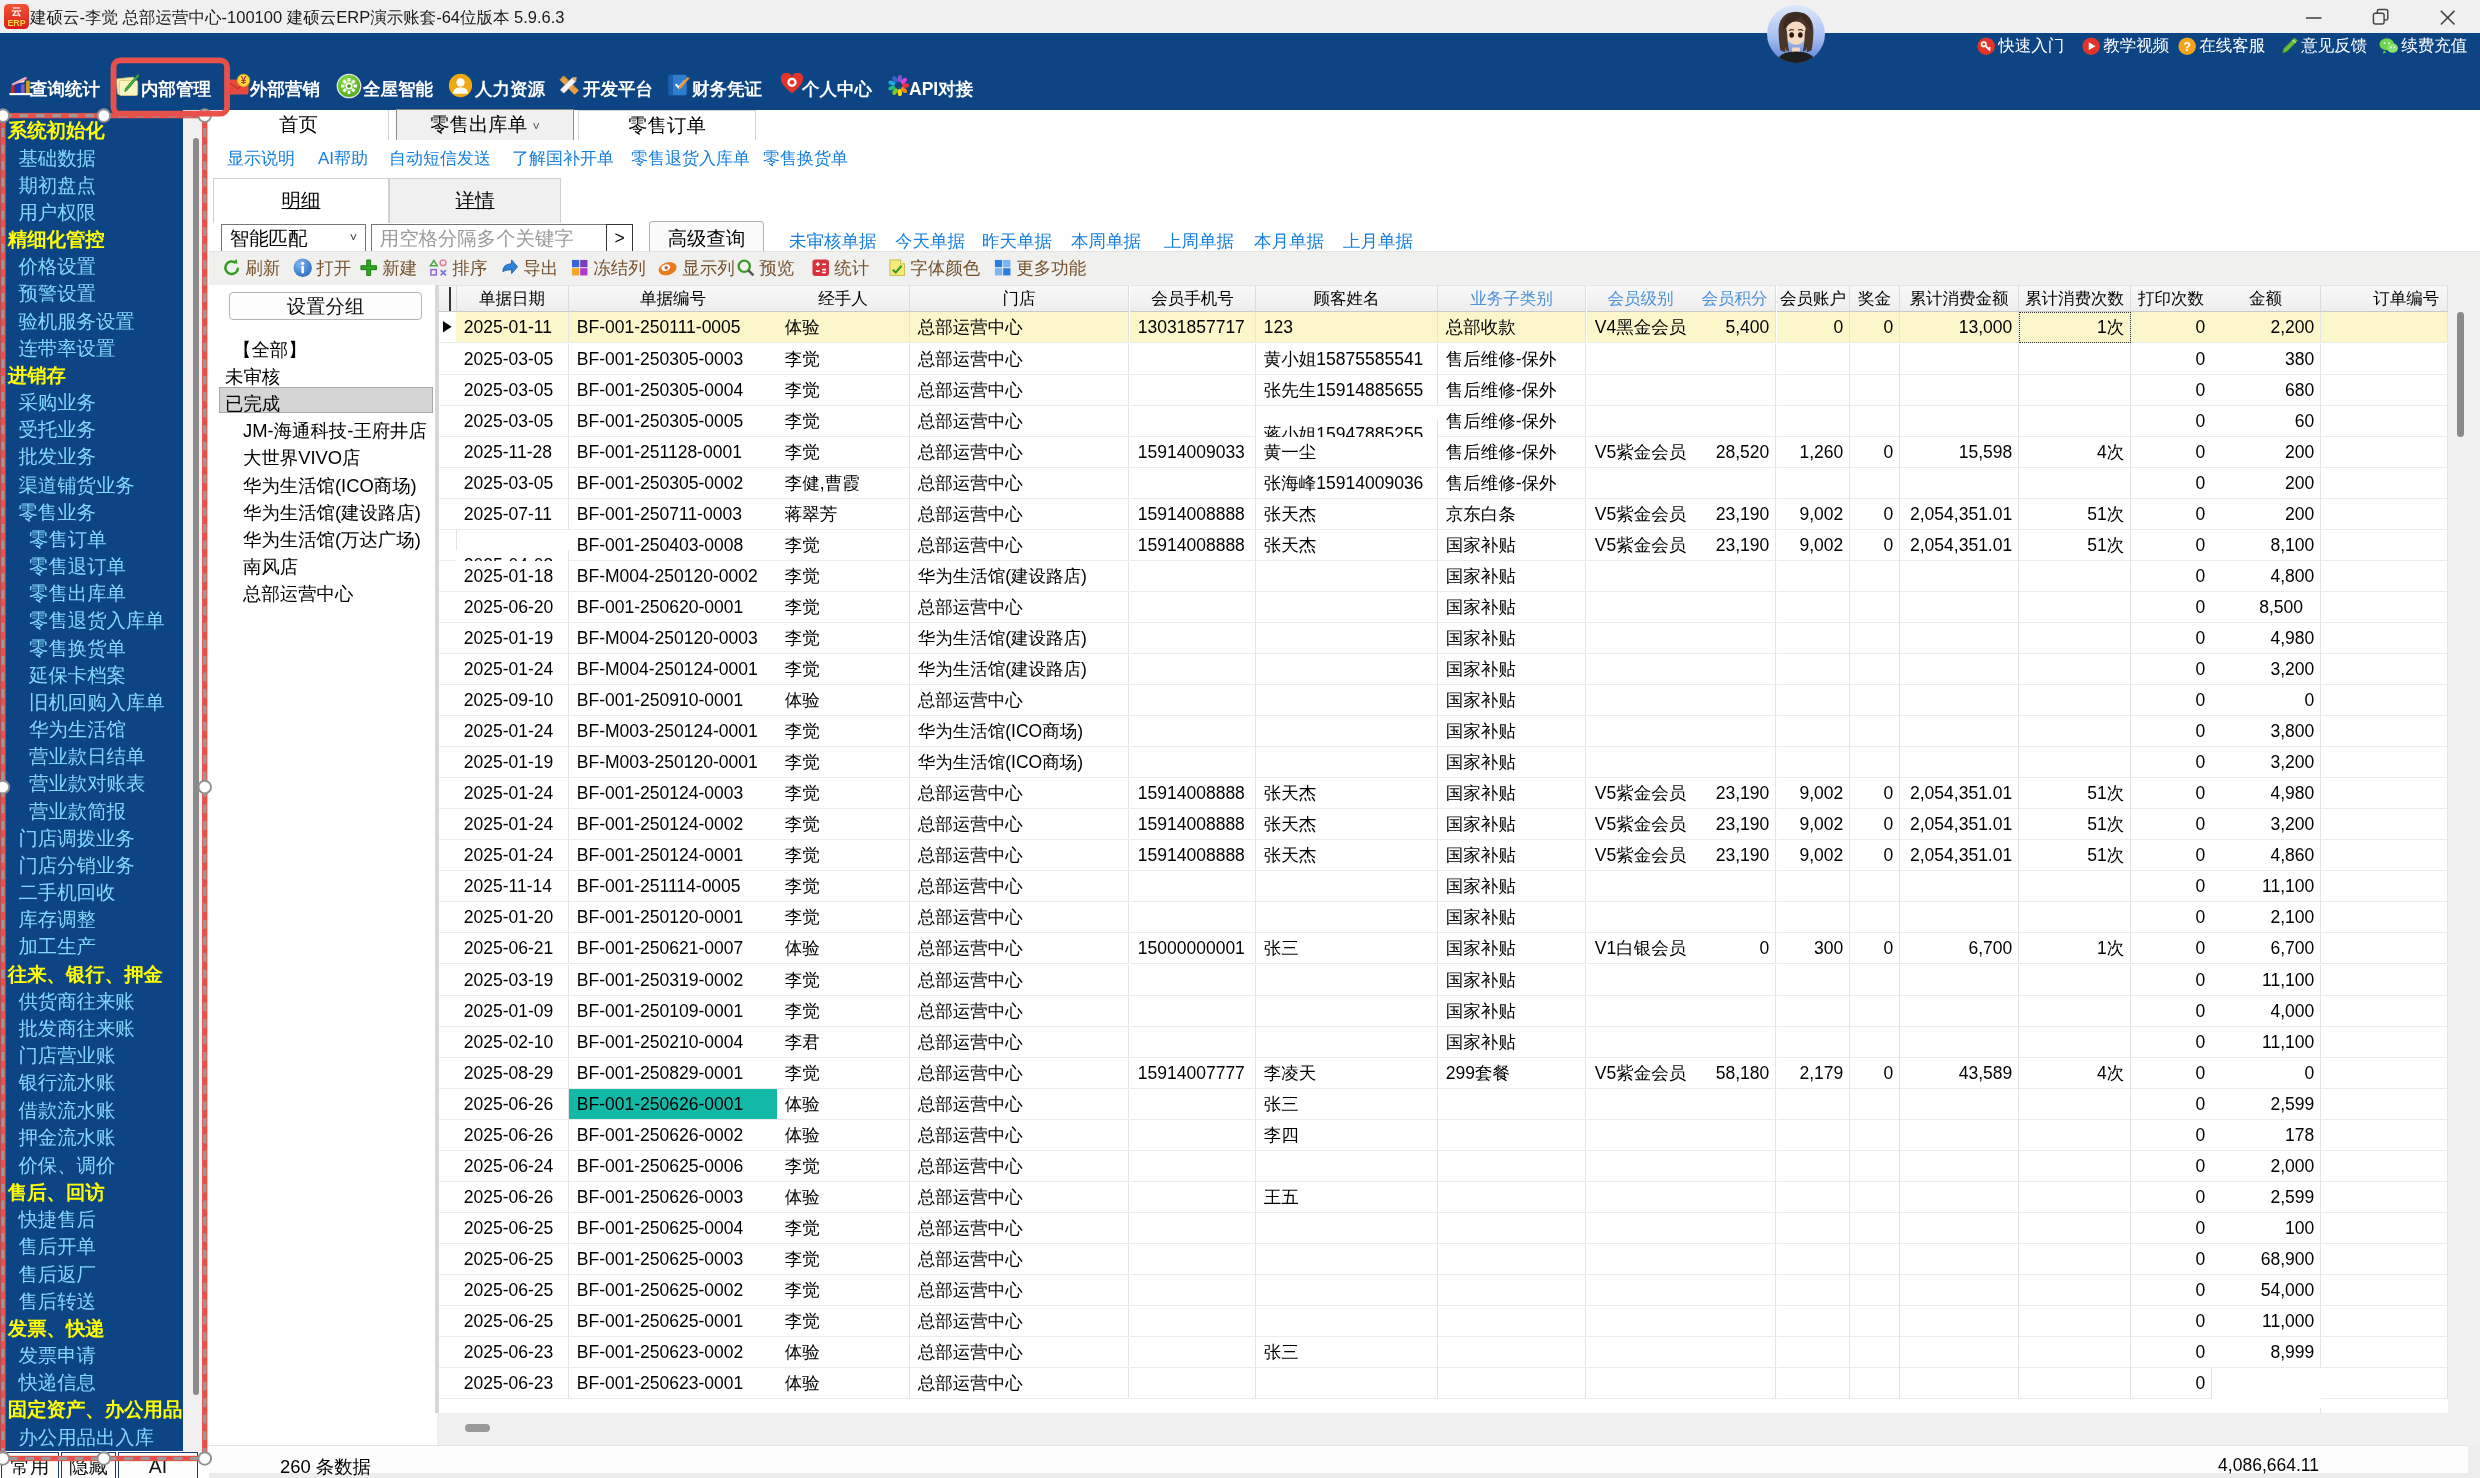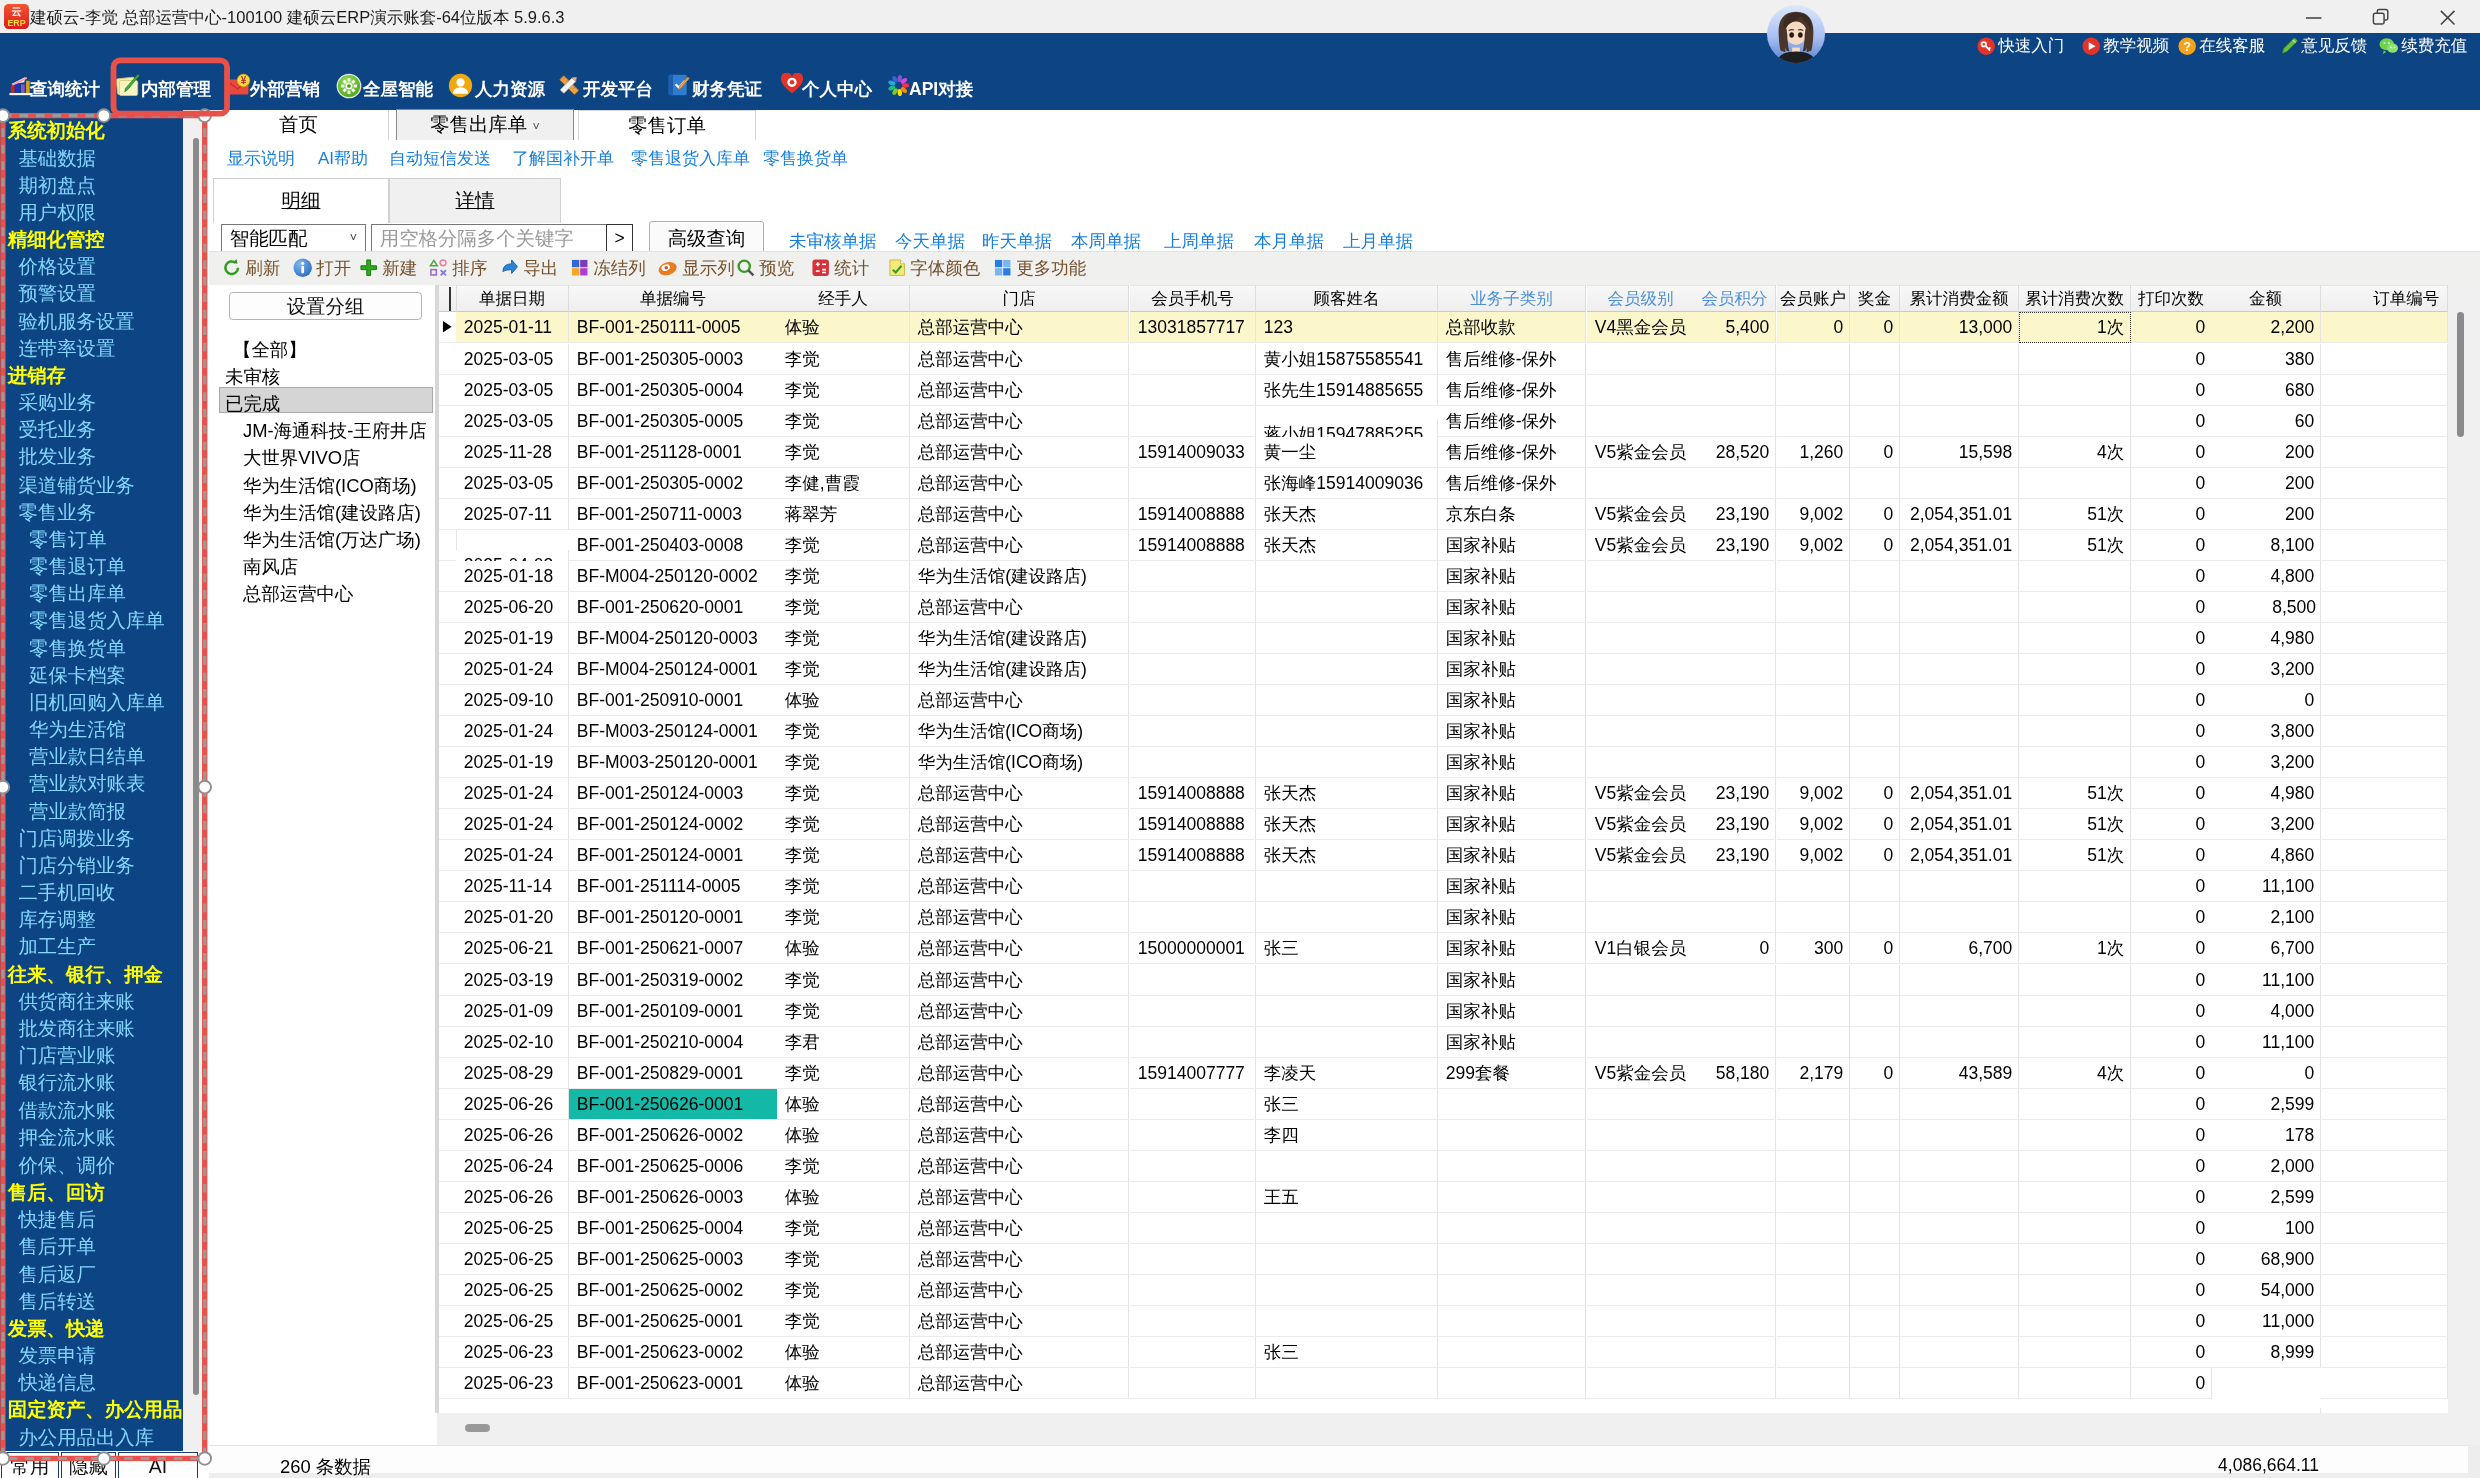--- a/index.html
+++ b/index.html
@@ -590,21 +590,21 @@
 <div class="cell" style="left:1130px;top:592px;width:126px;background:#fff;padding-left:7.8px;"></div>
 <div class="cell" style="left:1256px;top:592px;width:182px;background:#fff;padding-left:7.8px;"></div>
 <div class="cell" style="left:1438px;top:592px;width:148px;background:#fff;padding-left:7.8px;">国家补贴</div>
 <div class="cell" style="left:1587px;top:592px;width:108px;background:#fff;padding-left:7.8px;"></div>
 <div class="cell" style="left:1694px;top:592px;width:82px;background:#fff;justify-content:flex-end;padding-right:5.8px;"></div>
 <div class="cell" style="left:1777px;top:592px;width:73px;background:#fff;justify-content:flex-end;padding-right:5.8px;"></div>
 <div class="cell" style="left:1850px;top:592px;width:50px;background:#fff;justify-content:flex-end;padding-right:5.8px;"></div>
 <div class="cell" style="left:1900px;top:592px;width:119px;background:#fff;justify-content:flex-end;padding-right:5.8px;"></div>
 <div class="cell" style="left:2019px;top:592px;width:112px;background:#fff;justify-content:flex-end;padding-right:5.8px;"></div>
 <div class="cell" style="left:2131px;top:592px;width:81px;background:#fff;justify-content:flex-end;padding-right:5.8px;">0</div>
-<div class="cell" style="left:2211px;top:592px;width:110px;background:#fff;justify-content:flex-end;padding-right:4px;">8,500</div>
+<div class="cell" style="left:2211px;top:592px;width:110px;background:#fff;justify-content:flex-end;padding-right:17px;">8,500</div>
 <div class="cell" style="left:2321px;top:592px;width:127px;background:#fff;justify-content:flex-end;padding-right:5.8px;"></div>
 <div class="cell" style="left:439px;top:623px;width:17.5px;background:#fff;"></div>
 <div class="cell" style="left:456px;top:623px;width:113px;background:#fff;padding-left:7.8px;">2025-01-19</div>
 <div class="cell" style="left:569px;top:623px;width:209px;background:#fff;padding-left:7.8px;">BF-M004-250120-0003</div>
 <div class="cell" style="left:777px;top:623px;width:133px;background:#fff;padding-left:7.8px;">李觉</div>
 <div class="cell" style="left:910px;top:623px;width:219px;background:#fff;padding-left:7.8px;">华为生活馆(建设路店)</div>
 <div class="cell" style="left:1130px;top:623px;width:126px;background:#fff;padding-left:7.8px;"></div>
 <div class="cell" style="left:1256px;top:623px;width:182px;background:#fff;padding-left:7.8px;"></div>
 <div class="cell" style="left:1438px;top:623px;width:148px;background:#fff;padding-left:7.8px;">国家补贴</div>
 <div class="cell" style="left:1587px;top:623px;width:108px;background:#fff;padding-left:7.8px;"></div>

